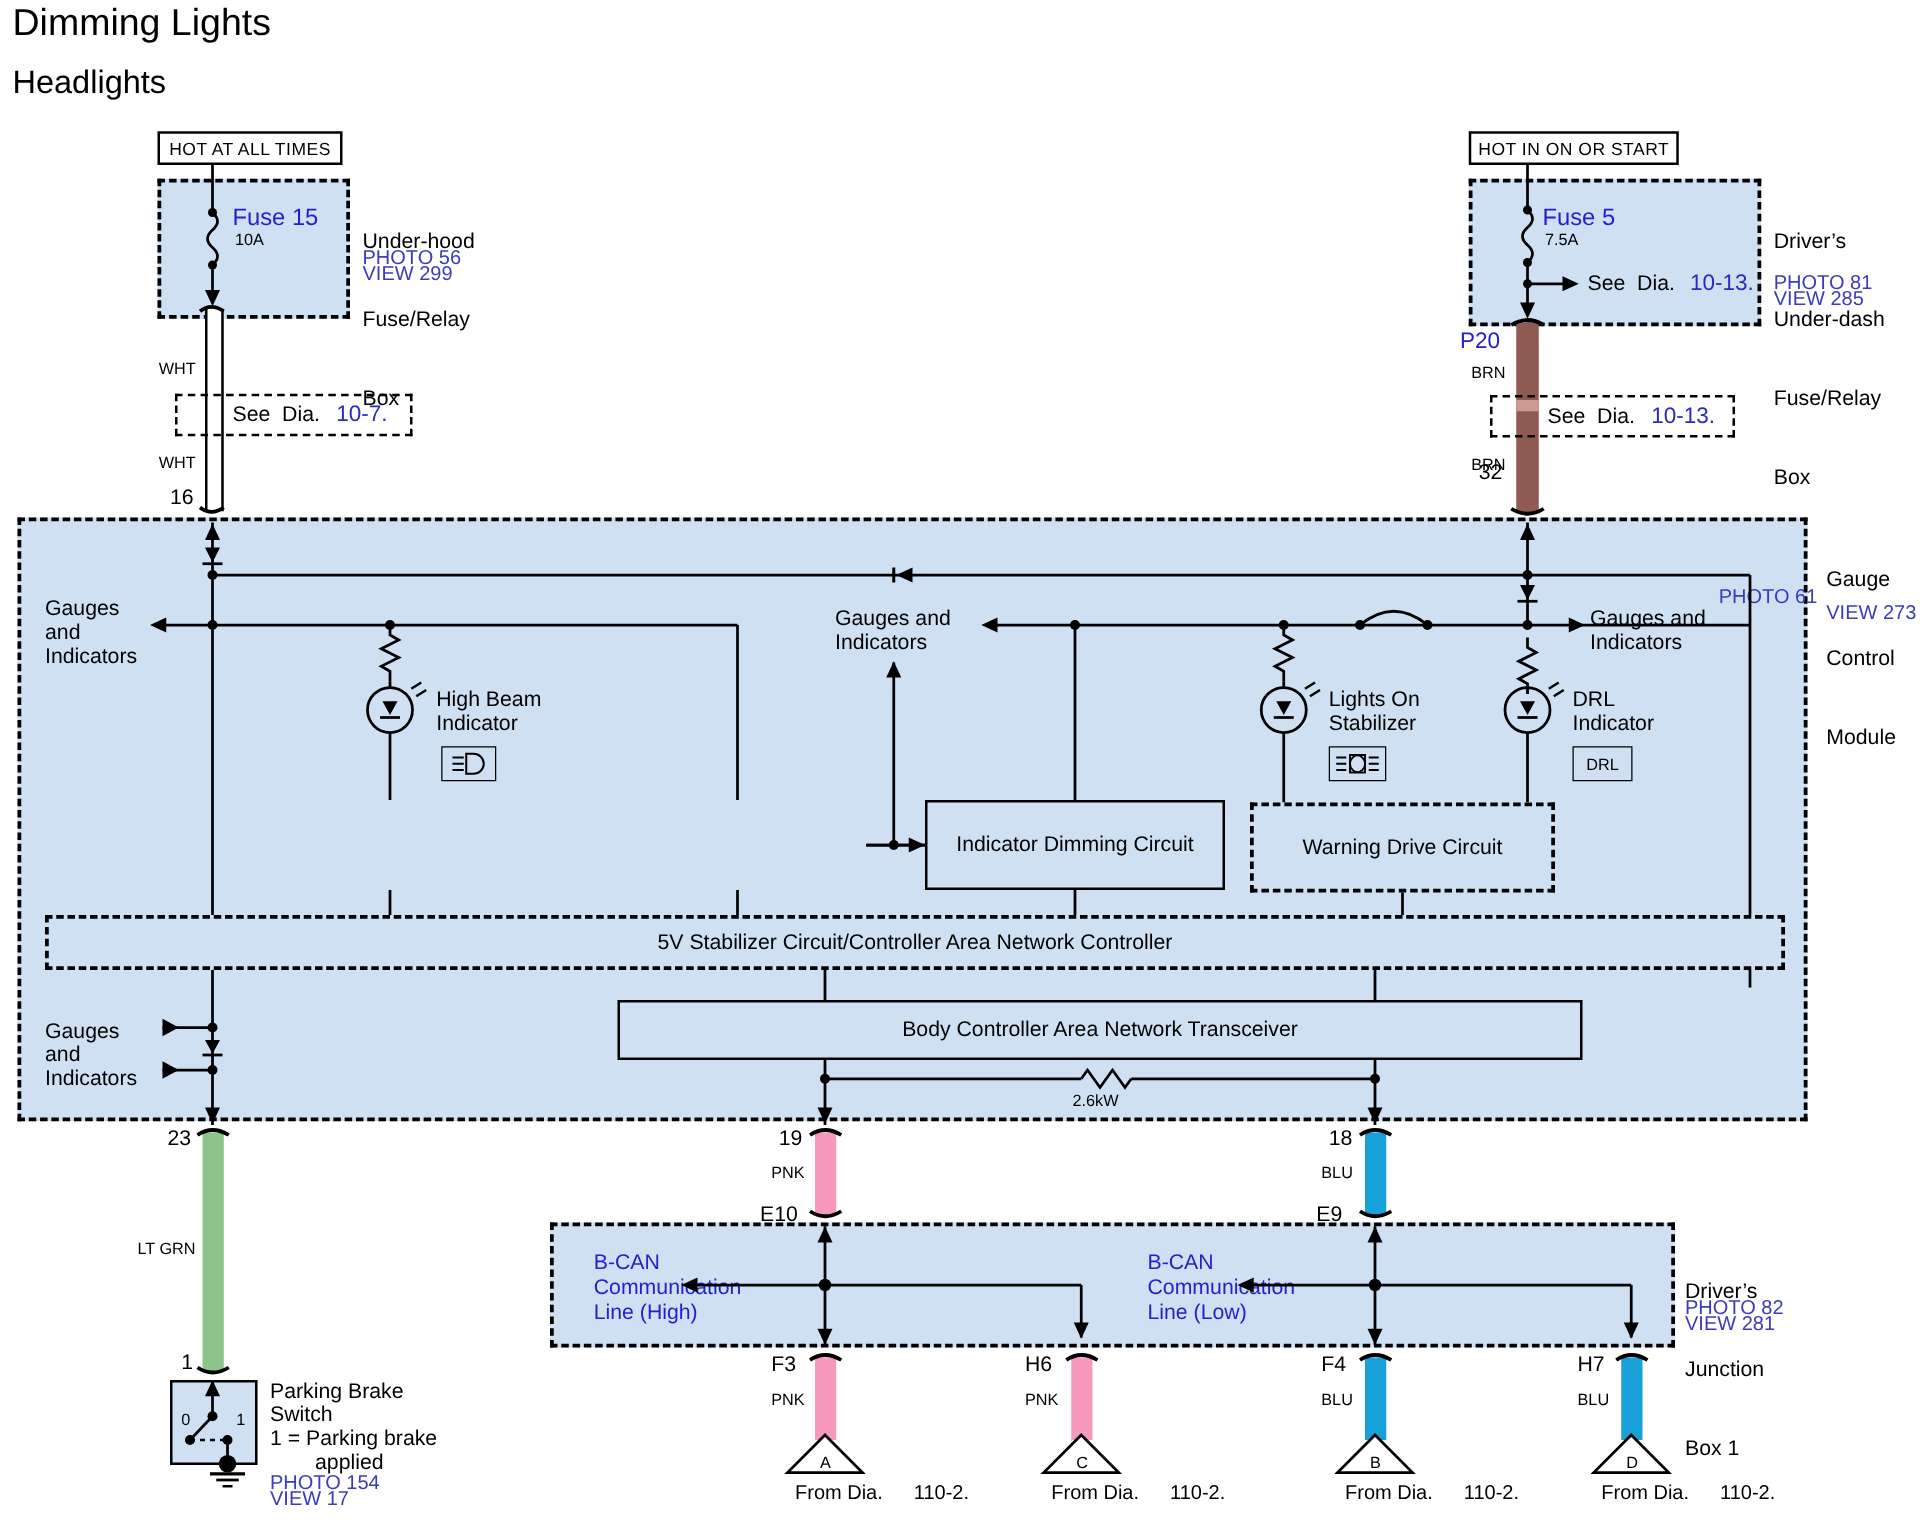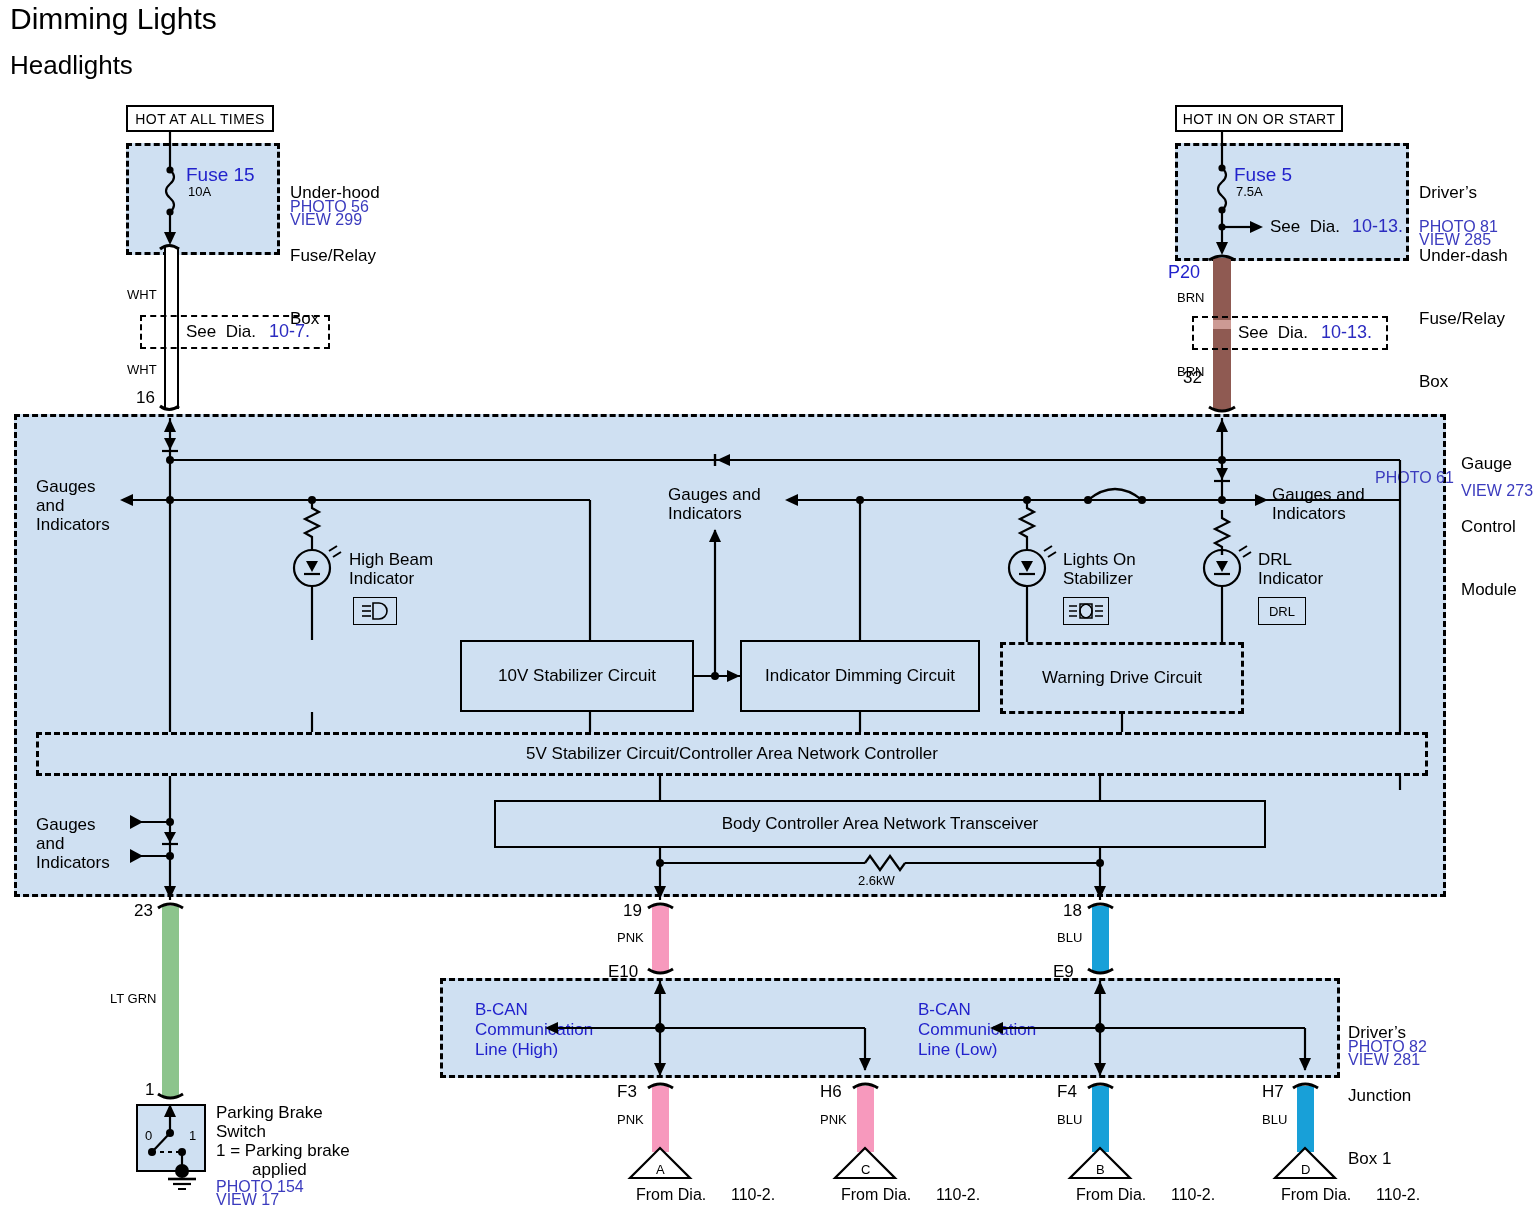--- a/index.html
+++ b/index.html
@@ -338,23 +338,20 @@
       <line x1="29" y1="15" x2="37" y2="15" stroke="#000" stroke-width="1.5"></line>
     </svg>
   </div>
 
   <div class="abs txt" style="left:1258px; top:550px;">DRL
 Indicator</div>
   <div class="abs ind-icon" style="left:1258px; top:597px; width:48px; height:28px;">
     <span class="drl-txt">DRL</span>
   </div>
 
-  <div class="abs solidbox" style="left:460px; top:640px; width:234px; height:72px;">
-    <span>10V Stabilizer Circuit</span>
-  </div>
   <div class="abs solidbox" style="left:740px; top:640px; width:240px; height:72px;">
     <span>Indicator Dimming Circuit</span>
   </div>
   <div class="abs innerdash" style="left:1000px; top:642px; width:244px; height:72px;">
     <span>Warning Drive Circuit</span>
   </div>
 
   <div class="abs innerdash" style="left:36px; top:732px; width:1392px; height:44px;">
     <span>5V Stabilizer Circuit/Controller Area Network Controller</span>
   </div>

